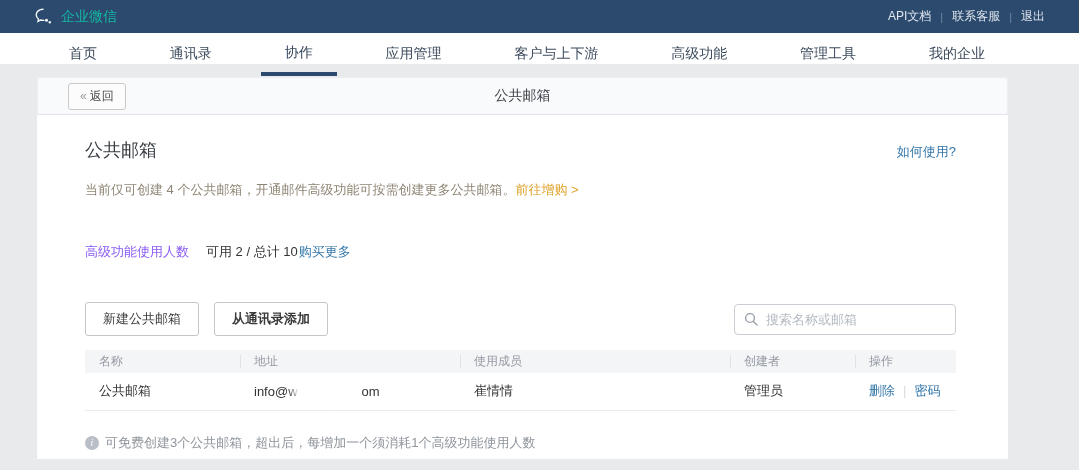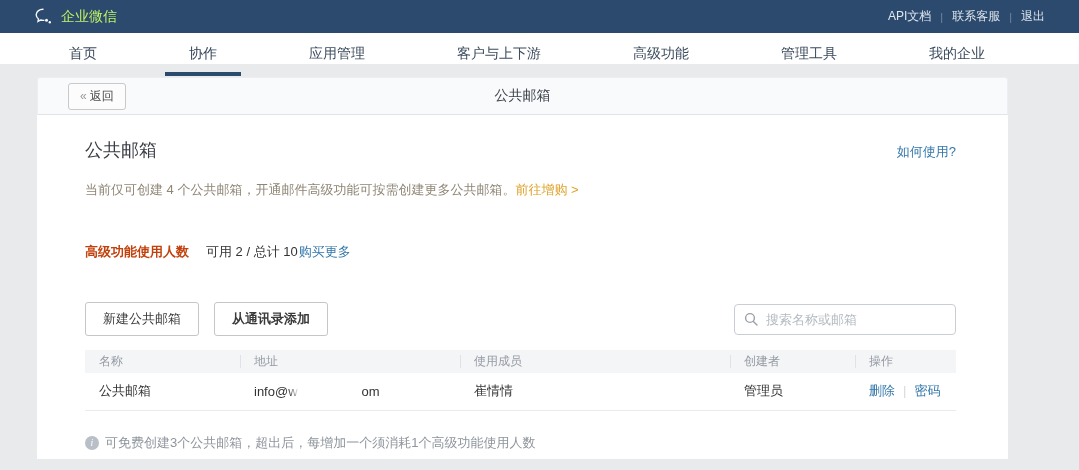--- a/index.html
+++ b/index.html
@@ -10,38 +10,38 @@
     font-size:13px;
     color:#333;
   }
 
   
   .topbar {
     height:33px; background:#2c4a6d;
     display:flex; align-items:center; justify-content:space-between;
     padding:0 34px 0 35px;
   }
-  .brand { display:flex; align-items:center; gap:7px; color:#bef264; font-size:14px; }
+  .brand { display:flex; align-items:center; gap:7px; color:#14b8a6; font-size:14px; }
   .brand svg { display:block; }
   .topbar-links { display:flex; align-items:center; font-size:12px; color:#dfe6ee; }
   .topbar-links a { color:#dfe6ee; text-decoration:none; cursor:pointer; }
   .topbar-sep { color:#7388a0; margin:0 9px; font-size:11px; }
 
   
   .nav {
     height:31px; background:#fff;
     display:flex; justify-content:space-between;
     padding:0 70px 0 45px;
   }
   .nav-item {
     height:43px; line-height:41px; padding:0 24px;
     font-size:14px; color:#3c4b5d; cursor:pointer;
     border-bottom:4px solid transparent;
   }
-  .nav-item.active { border-bottom-color:#2b4a6e; color:#33435a; }
+  .nav-item.active { border-bottom-color:#2b4a6e; color:#33435a;font-family:Liberation Mono, monospace; }
 
   
   .container { margin:13px 0 0 37px; width:971px; }
 
   .subheader {
     position:relative; height:38px;
     background:#f9fafc;
     border:1px solid #eceef2; border-bottom:1px solid #e1e5ea;
     border-radius:3px 3px 0 0;
     display:flex; align-items:center; padding:0 30px;
@@ -62,21 +62,21 @@
     background:#fff; height:344px;
     padding:23px 52px 0 48px;
   }
   .main-header { display:flex; justify-content:space-between; align-items:baseline; }
   .page-title { font-size:18px; font-weight:normal; color:#383d43; }
   .link { color:#3377aa; text-decoration:none; cursor:pointer; font-size:13px; }
   .notice { margin-top:19px; font-size:13px; color:#8e8574; }
   .notice a { color:#dfa228; text-decoration:none; cursor:pointer; }
 
   .quota-row { margin-top:44px; font-size:13px; display:flex; align-items:center; }
-  .quota-label { color:#c2410c;font-weight:bold; }
+  .quota-label { color:#8b5cf6; }
   .quota-value { color:#333; margin-left:17px; }
   .quota-row a { margin-left:1px; }
 
   .toolbar { margin-top:41px; display:flex; align-items:center; }
   .btn {
     background:#fff; border:1px solid #c6c6c6; border-radius:3px;
     font-size:13px; color:#3a3a3a; padding:7px 17px; cursor:pointer;
     font-family:inherit;
     text-align:right;
   }
@@ -142,20 +142,21 @@
     <a>API文档</a>
     <span class="topbar-sep">|</span>
     <a>联系客服</a>
     <span class="topbar-sep">|</span>
     <a>退出</a>
   </div>
 </div>
 
 <div class="nav">
   <div class="nav-item">首页</div>
+  <div class="nav-item">通讯录</div>
   <div class="nav-item active">协作</div>
   <div class="nav-item">应用管理</div>
   <div class="nav-item">客户与上下游</div>
   <div class="nav-item">高级功能</div>
   <div class="nav-item">管理工具</div>
   <div class="nav-item">我的企业</div>
 </div>
 
 <div class="container">
 

